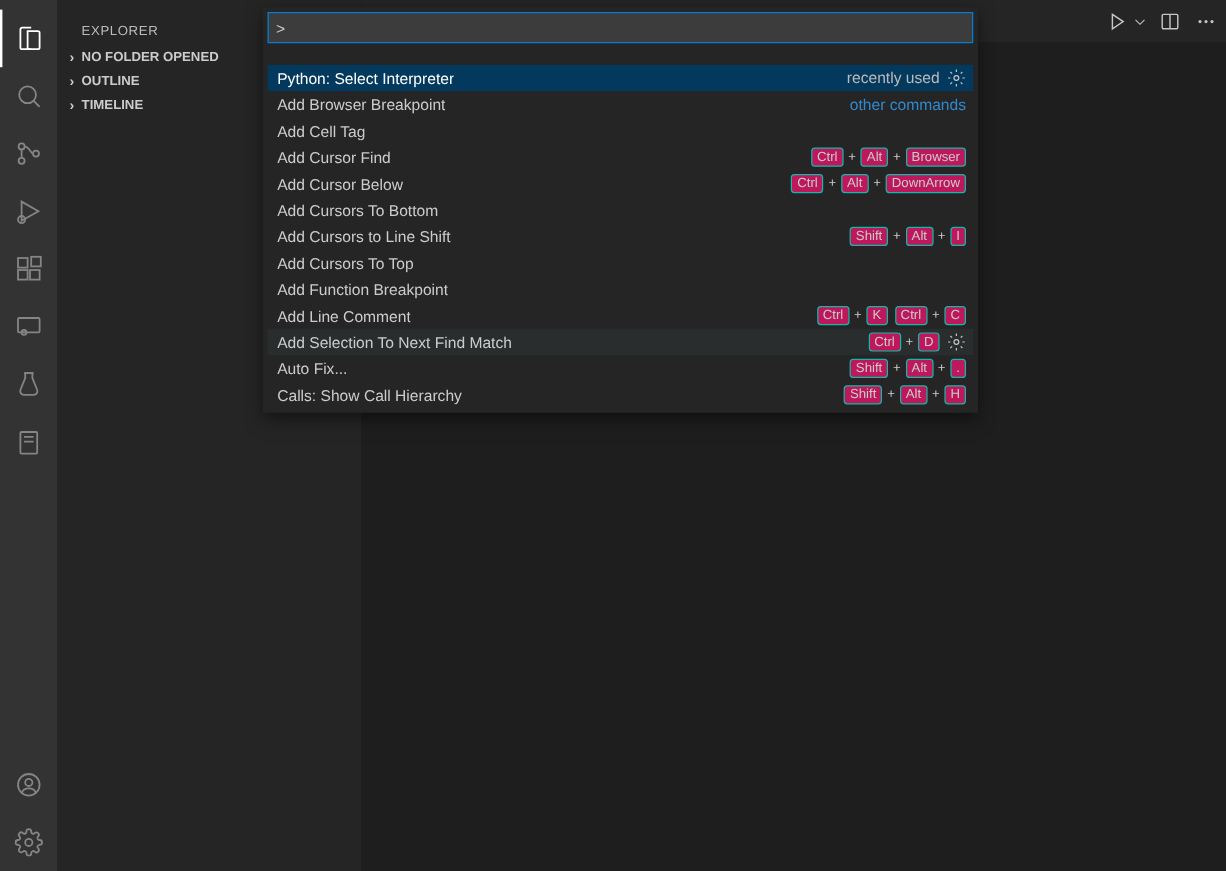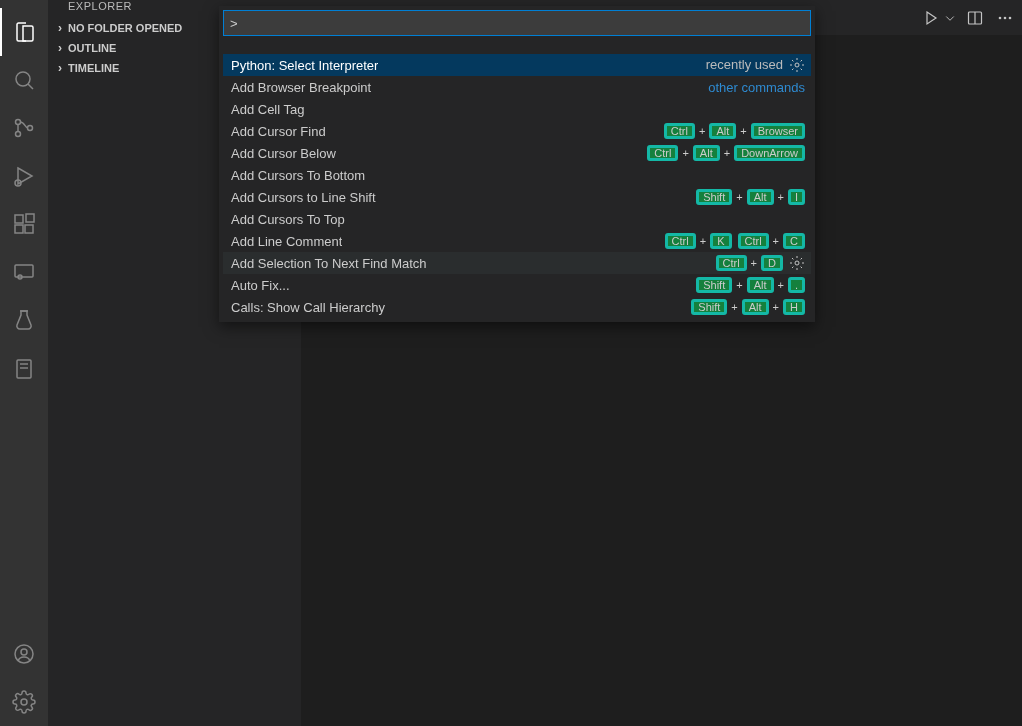--- a/index.html
+++ b/index.html
@@ -33,21 +33,21 @@
   .activity-item svg { width: 24px; height: 24px; }
   
   .sidebar {
     width: 253px;
     background: #252526;
     color: #cccccc;
     display: flex; flex-direction: column;
     flex-shrink: 0;
   }
   .sidebar-title {
-    padding: 0 14px 6px 20px;
+    padding: 20px 14px 6px 20px;
     font-size: 11px;
     letter-spacing: 0.5px;
     color: #bbbbbb;
   }
   .sidebar-section {
     padding: 3px 10px 3px 4px;
     display: flex; align-items: center;
     font-size: 11px; font-weight: 700;
     color: #cccccc; cursor: pointer;
   }
@@ -117,22 +117,22 @@
     justify-content: space-between;
   }
   .qi-row.selected { background: #04395e; color: #ffffff; }
   .qi-row.hovered { background: #2a2d2e; }
   .qi-label { white-space: nowrap; overflow: hidden; text-overflow: ellipsis; }
   .qi-right { display: flex; align-items: flex-start; gap: 6px; }
   .qi-meta { color: #2e8ad0; font-size: 13px; }
   .qi-row.selected .qi-meta { color: #bbbbbb; }
   .kb { display: inline-flex; align-items: center; gap: 2px; }
   .key {
-    background: #15803d;
-    border: 3px solid #14b8a6;
+    background: #be185d;
+    border: 1px solid #14b8a6;
     border-radius: 3px;
     padding: 0 4px;
     font-size: 11px;
     color: #cccccc;
     line-height: 14px;
     height: 16px;
     display: inline-flex; align-items: center;
   }
   .plus { font-size: 11px; color: #cccccc; padding: 0 2px; }
   .gear-mini { width:16px; height:16px; color:#c5c5c5; display:inline-flex; align-items:center; justify-content:center;}
@@ -324,20 +324,24 @@
             <span class="plus">+</span>
             <span class="key">I</span>
           </span>
         </span>
       </div>
       <div class="qi-row">
         <span class="qi-label">Add Cursors To Top</span>
         <span class="qi-right"></span>
       </div>
       <div class="qi-row">
+        <span class="qi-label">Add Function Breakpoint</span>
+        <span class="qi-right"></span>
+      </div>
+      <div class="qi-row">
         <span class="qi-label">Add Line Comment</span>
         <span class="qi-right">
           <span class="kb">
             <span class="key">Ctrl</span>
             <span class="plus">+</span>
             <span class="key">K</span>
           </span>
           <span class="kb">
             <span class="key">Ctrl</span>
             <span class="plus">+</span>

